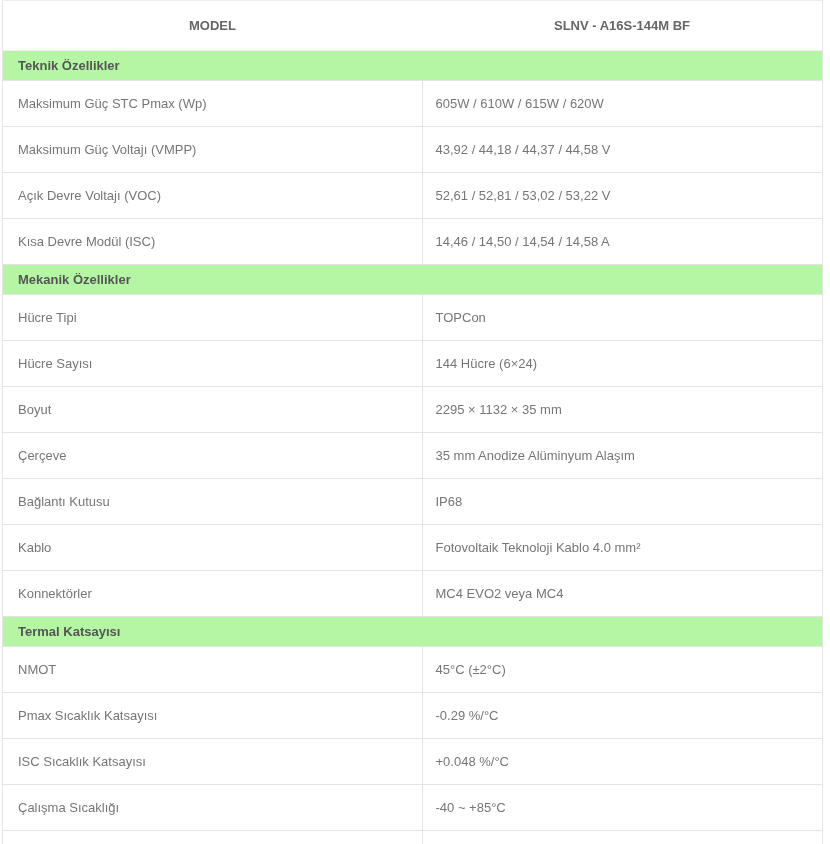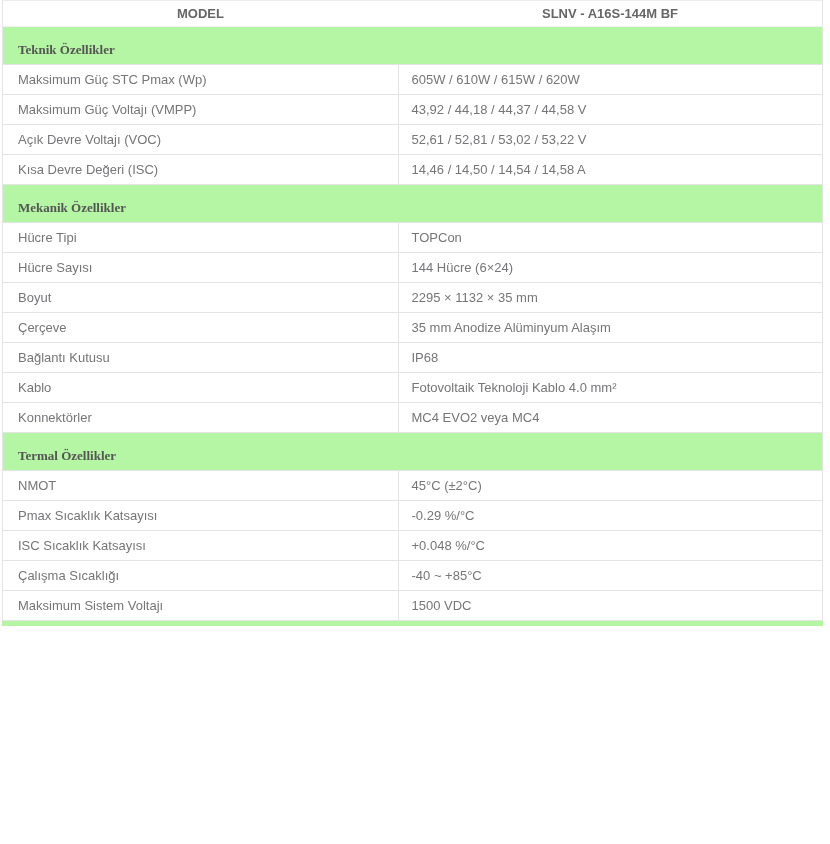--- a/index.html
+++ b/index.html
@@ -24,37 +24,36 @@
     border-right:1px solid var(--border);
     border-top:1px solid #ededed;
     font-size:13px;
   }
   thead th{
     height:25px;
     font-weight:bold;
     color:var(--header-text);
     text-align:center;
     vertical-align:middle;
-    padding:0;
+    padding:12px;
     border-bottom:1px solid #f0f0f0;
   }
   th.col-model{width:395px;}
   tr.section-row td{
     background:var(--section-bg);
     color:var(--section-text);
     font-weight:bold;
     height:29px;
-    padding:8px 0 0 15px;
+    padding:0 0 0 15px;
     vertical-align:middle;
     border-bottom:1px solid var(--border);
-    font-family:Liberation Serif, serif;
   }
   tr.data-row td{
     height:29px;
-    padding:0;
+    padding:8px;
     vertical-align:middle;
     color:var(--label-text);
     border-bottom:1px solid var(--border);
     white-space:nowrap;
     overflow:hidden;
   }
   td.label-cell{
     width:395px;
     padding-left:15px !important;
     border-right:1px solid var(--border);
@@ -89,21 +88,21 @@
       </tr>
       <tr class="data-row">
         <td class="label-cell">Maksimum Güç Voltajı (VMPP)</td>
         <td class="value-cell">43,92 / 44,18 / 44,37 / 44,58 V</td>
       </tr>
       <tr class="data-row">
         <td class="label-cell">Açık Devre Voltajı (VOC)</td>
         <td class="value-cell">52,61 / 52,81 / 53,02 / 53,22 V</td>
       </tr>
       <tr class="data-row">
-        <td class="label-cell">Kısa Devre Değeri (ISC)</td>
+        <td class="label-cell">Kısa Devre Modül (ISC)</td>
         <td class="value-cell">14,46 / 14,50 / 14,54 / 14,58 A</td>
       </tr>
       <tr class="section-row">
         <td colspan="2">Mekanik Özellikler</td>
       </tr>
       <tr class="data-row">
         <td class="label-cell">Hücre Tipi</td>
         <td class="value-cell">TOPCon</td>
       </tr>
       <tr class="data-row">
@@ -124,21 +123,21 @@
       </tr>
       <tr class="data-row">
         <td class="label-cell">Kablo</td>
         <td class="value-cell">Fotovoltaik Teknoloji Kablo 4.0 mm²</td>
       </tr>
       <tr class="data-row">
         <td class="label-cell">Konnektörler</td>
         <td class="value-cell">MC4 EVO2 veya MC4</td>
       </tr>
       <tr class="section-row">
-        <td colspan="2">Termal Özellikler</td>
+        <td colspan="2">Termal Katsayısı</td>
       </tr>
       <tr class="data-row">
         <td class="label-cell">NMOT</td>
         <td class="value-cell">45°C (±2°C)</td>
       </tr>
       <tr class="data-row">
         <td class="label-cell">Pmax Sıcaklık Katsayısı</td>
         <td class="value-cell">-0.29 %/°C</td>
       </tr>
       <tr class="data-row">

